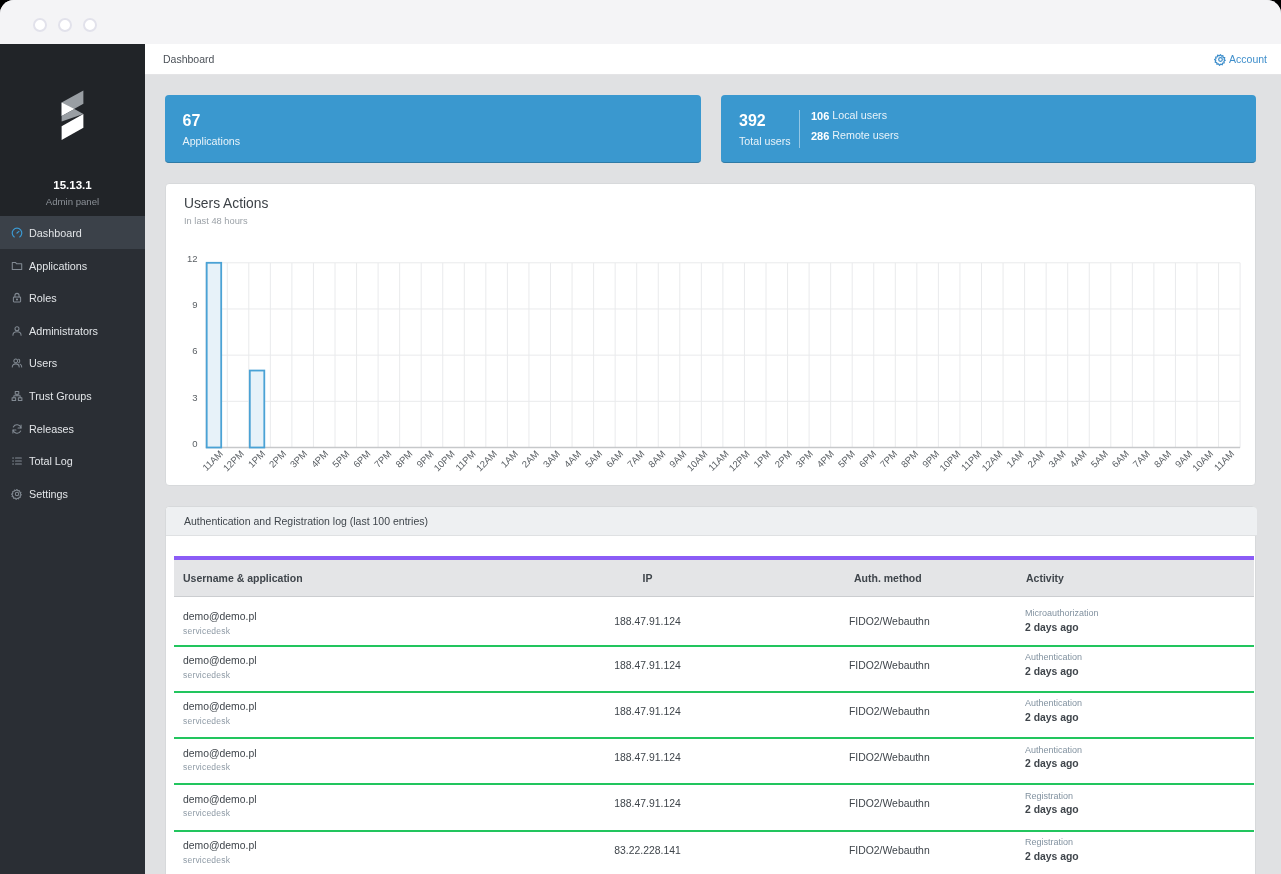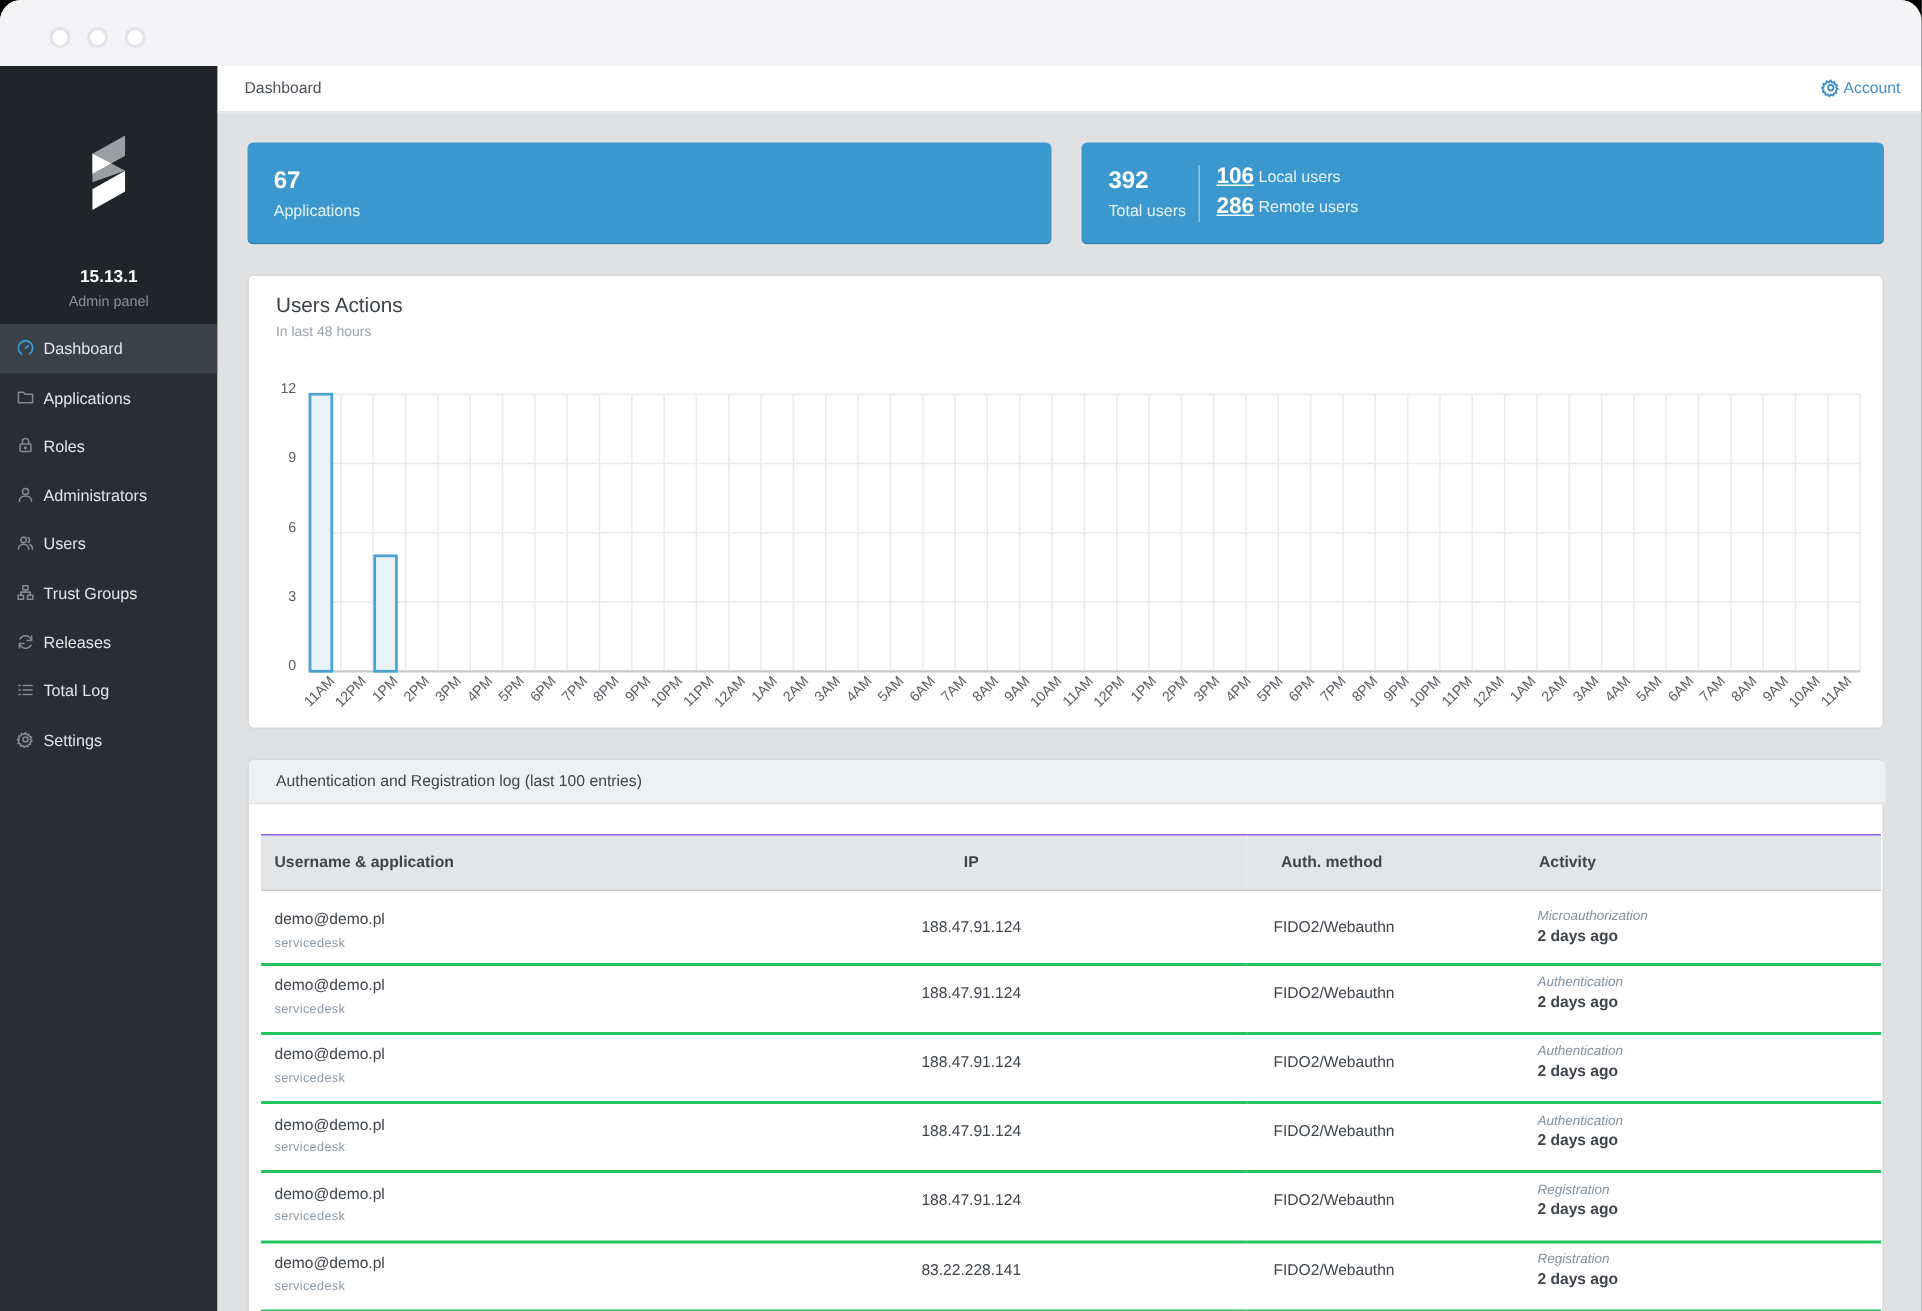--- a/index.html
+++ b/index.html
@@ -27,50 +27,50 @@
 .tb-account { position:absolute; right:14px; top:0; line-height:30px; font-size:10.5px; color:#3e8ecb; }
 .content { position:absolute; left:145px; top:75px; width:1278px; height:799px; background:#e0e1e3; }
 .bluecard { position:absolute; top:20px; height:68px; background:#3a98cf; border-radius:4px; color:#fff; border-bottom:1px solid #2e7aa6; }
 .bc1 { left:20px; width:536px; }
 .bc2 { left:576px; width:535px; }
 .bc-big { position:absolute; font-size:16px; font-weight:bold; line-height:17px; }
 .bc-sub { position:absolute; font-size:10.7px; color:rgba(255,255,255,0.88); }
 .bc2 .vline { position:absolute; left:78px; top:15px; height:38px; width:1px; background:rgba(255,255,255,0.45); }
 .bc2 .r1 { position:absolute; left:90px; top:14px; font-size:10.7px; color:rgba(255,255,255,0.88); }
 .bc2 .r2 { position:absolute; left:90px; top:34px; font-size:10.7px; color:rgba(255,255,255,0.88); }
-.bc2 b { font-size:15px; color:#fff; vertical-align:-1px;text-decoration:underline; }
+.bc2 b { font-size:11px; color:#fff; vertical-align:-1px; }
 .panel { position:absolute; left:20px; width:1091px; background:#fff; border-radius:4px; border:1px solid #d7d9db; }
 .p1 { top:108px; height:303px; }
 .p1 h2 { position:absolute; left:18px; top:12px; font-size:13.8px; color:#3c4146; font-weight:normal; }
 .p1 .sub { position:absolute; left:18px; top:32px; font-size:9.3px; color:#9ca2a8; }
 .p1 .chart { position:absolute; left:0; top:60px; }
 .p2 { top:431px; height:450px; border-radius:4px 4px 0 0; }
 .p2 .phead { position:absolute; left:0; top:0; width:1091px; height:29px; background:#eef0f2;
   border-bottom:1px solid #dfe1e3; border-radius:4px 4px 0 0;
   font-size:10.5px; color:#3f454b; line-height:29px; text-indent:18px; }
 .lt { position:absolute; left:8px; top:49px; width:1080px; border-collapse:collapse; table-layout:fixed; }
 .lt col.w1 { width:290px; } .lt col.w2 { width:367px; } .lt col.w3 { width:183px; } .lt col.w4 { width:240px; }
-.lt th { background:#e4e5e7; border-top:1px solid #8b5cf6; border-bottom:1px solid #cbcdd0;
+.lt th { background:#e4e5e7; border-top:4px solid #8b5cf6; border-bottom:1px solid #cbcdd0;
   height:31px; font-size:10.5px; color:#3f454b; text-align:left; font-weight:bold; padding:12px; }
 .lt th.c1 { padding-left:9px; }
 .lt th.c2 { text-align:center; }
 .lt th.c3 { padding-left:23px; }
 .lt th.c4 { padding-left:12px; }
 .lt td { border-bottom:2px solid #22c55e; padding:0; vertical-align:top; height:46.3px; }
 .lt tr.first td { height:49px; }
 .lt td.c1 { padding:8.5px 0 0 9px; }
 .lt td.c2 { text-align:center; font-size:10.4px; color:#3f454b; padding-top:13px; }
 .lt td.c3 { padding:13px 0 0 18px; font-size:10.4px; color:#3f454b; }
 .lt td.c4 { padding:5.5px 0 0 11px; }
 .lt tr.first td.c1 { padding-top:14px; }
 .lt tr.first td.c2, .lt tr.first td.c3 { padding-top:18.5px; }
 .lt tr.first td.c4 { padding-top:11px; }
 .uname { font-size:10.4px; color:#3f454b; }
 .uapp { font-size:8.5px; color:#8e9aa5; margin-top:3.5px; letter-spacing:0.2px; }
-.alab { font-size:9px; color:#8292a0;font-style:italic; }
+.alab { font-size:9px; color:#8292a0; }
 .aago { font-size:10.4px; color:#3f454b; font-weight:bold; margin-top:3.5px; }
 </style></head>
 <body>
 <div class="win">
   <div class="titlebar">
     <div class="dot" style="left:33px"></div>
     <div class="dot" style="left:58px"></div>
     <div class="dot" style="left:83px"></div>
   </div>
   <div class="sidebar">

